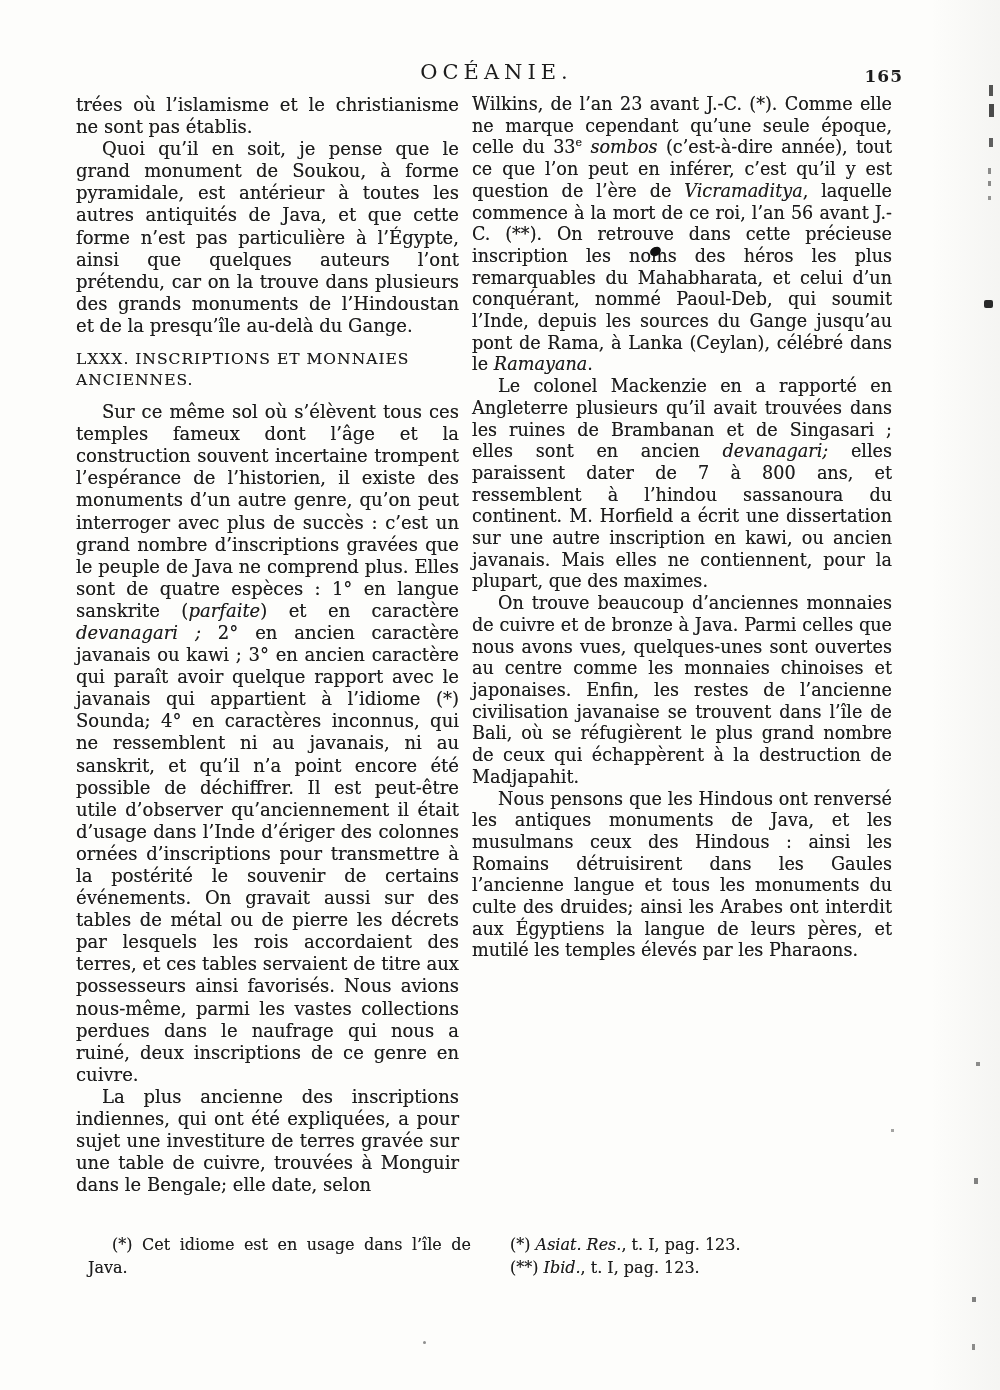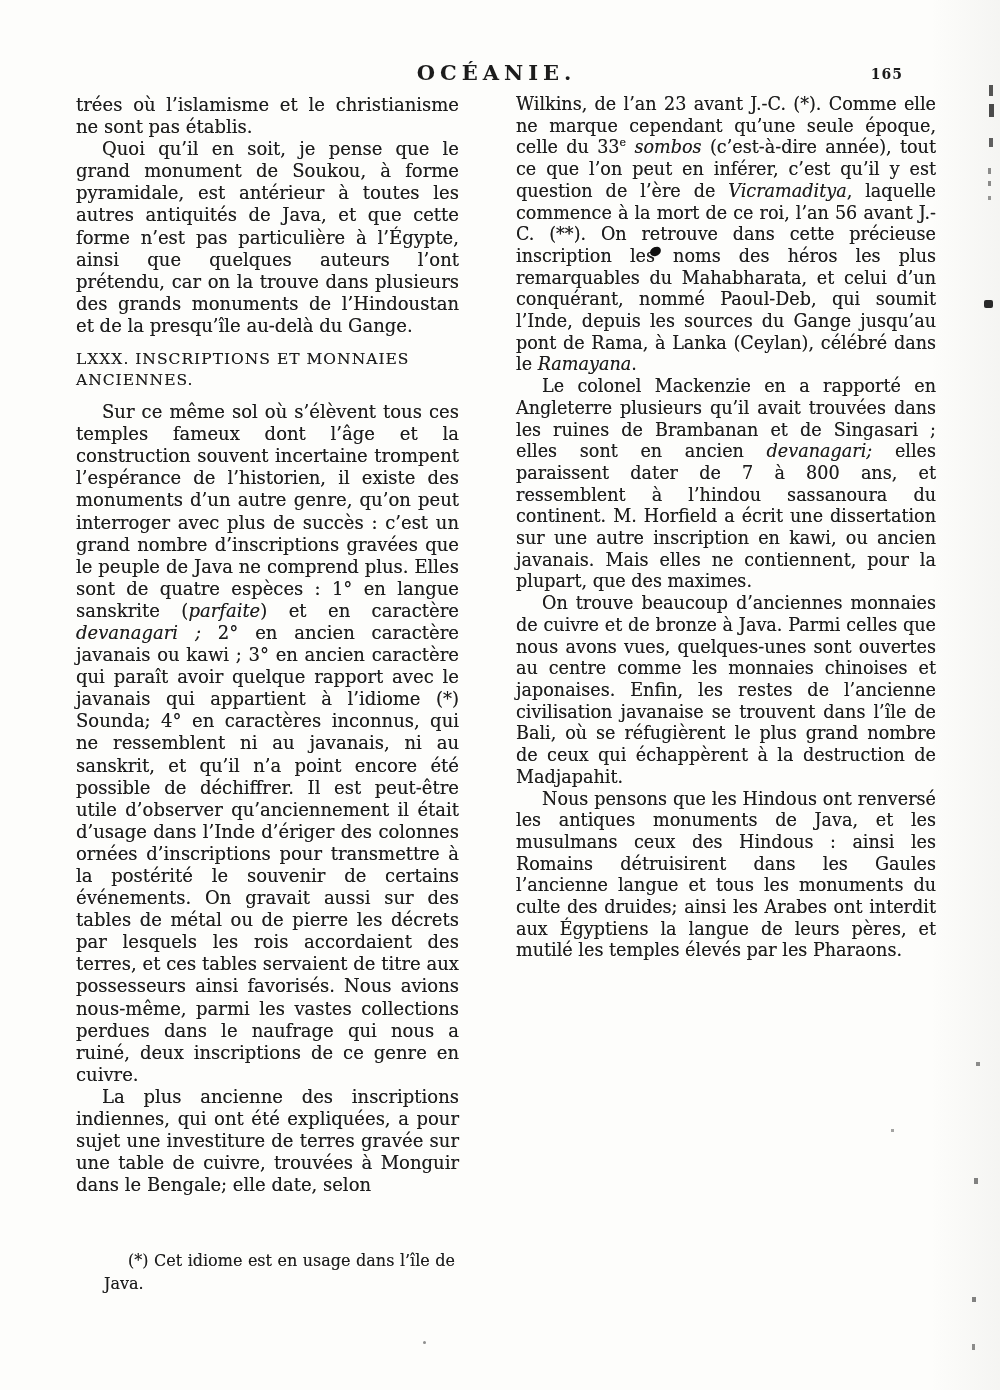--- a/index.html
+++ b/index.html
@@ -11,42 +11,42 @@
     background-image:linear-gradient(90deg, rgba(0,0,0,0) 0%, rgba(0,0,0,0) 93%, rgba(90,90,80,0.05) 100%);
     color:var(--ink,#1c1c1c);
     font-family:"DejaVu Serif","Liberation Serif",serif;
     overflow:hidden;
   }
   .running-header{
     position:absolute;left:88px;top:60px;width:817px;height:30px;
   }
   .header-title{
     display:block;text-align:center;
-    font-size:21px;font-weight:bold;letter-spacing:5px;
+    font-size:21px;font-weight:normal;letter-spacing:5px;
   }
   .page-number{
     position:absolute;right:2px;top:6px;
-    font-size:14px;font-weight:bold;letter-spacing:1px;
+    font-size:17px;font-weight:bold;letter-spacing:1px;
   }
   .col{position:absolute;top:94px;text-align:justify;}
   .col-left{left:76px;width:383px;font-size:18px;line-height:22.1px;}
-  .col-right{left:516px;width:420px;font-size:17.6px;line-height:21.7px;}
+  .col-right{left:472px;width:420px;font-size:17.6px;line-height:21.7px;}
   .col p{margin:0;text-shadow:0 0 0.5px rgba(20,20,20,0.55);}
   .col p.indent{text-indent:26px;}
   .section-heading{
     text-align:left;
     font-size:15.5px;line-height:21px;letter-spacing:1px;
     margin:12px 0 10px 0;
     text-shadow:0 0 0.5px rgba(20,20,20,0.55);
   }
   sup{font-size:11px;line-height:0;vertical-align:super;}
   .footnote{position:absolute;text-align:justify;}
   .footnote-left{left:88px;top:1233px;width:383px;}
   .footnote-right{left:486px;top:1233px;width:420px;}
-  .footnote p{margin:16px;font-size:16px;line-height:23px;text-indent:24px;text-shadow:0 0 0.5px rgba(20,20,20,0.5);}
+  .footnote p{margin:0;font-size:16px;line-height:23px;text-indent:24px;text-shadow:0 0 0.5px rgba(20,20,20,0.5);}
   .ink-blot{
     position:absolute;left:650px;top:247px;width:11px;height:9px;
     background:#101010;border-radius:55% 42% 58% 45%;transform:rotate(-14deg);
   }
   .speck{position:absolute;background:#1f1f1f;}
   .s1{left:989px;top:85px;width:4px;height:11px;opacity:.75;}
   .s2{left:989px;top:104px;width:5px;height:13px;opacity:.8;}
   .s3{left:989px;top:138px;width:4px;height:9px;opacity:.7;}
   .s4{left:988px;top:168px;width:3px;height:6px;opacity:.5;}
   .s5{left:988px;top:181px;width:3px;height:5px;opacity:.5;}
@@ -79,20 +79,24 @@
   <div class="col col-right" id="col-right">
       <p><span>Wilkins, de l’an 23 avant J.-C. (*). Comme elle ne marque cependant qu’une seule époque, celle du 33</span><sup>e</sup><span> </span><i>sombos</i><span> (c’est-à-dire année), tout ce que l’on peut en inférer, c’est qu’il y est question de l’ère de </span><i>Vicramaditya</i><span>, laquelle commence à la mort de ce roi, l’an 56 avant J.-C. (**). On retrouve dans cette précieuse inscription les noms des héros les plus remarquables du Mahabharata, et celui d’un conquérant, nommé Paoul-Deb, qui soumit l’Inde, depuis les sources du Gange jusqu’au pont de Rama, à Lanka (Ceylan), célébré dans le </span><i>Ramayana</i><span>.</span></p>
       <p class="indent"><span>Le colonel Mackenzie en a rapporté en Angleterre plusieurs qu’il avait trouvées dans les ruines de Brambanan et de Singasari ; elles sont en ancien </span><i>devanagari;</i><span> elles paraissent dater de 7 à 800 ans, et ressemblent à l’hindou sassanoura du continent. M. Horfield a écrit une dissertation sur une autre inscription en kawi, ou ancien javanais. Mais elles ne contiennent, pour la plupart, que des maximes.</span></p>
       <p class="indent"><span>On trouve beaucoup d’anciennes monnaies de cuivre et de bronze à Java. Parmi celles que nous avons vues, quelques-unes sont ouvertes au centre comme les monnaies chinoises et japonaises. Enfin, les restes de l’ancienne civilisation javanaise se trouvent dans l’île de Bali, où se réfugièrent le plus grand nombre de ceux qui échappèrent à la destruction de Madjapahit.</span></p>
       <p class="indent"><span>Nous pensons que les Hindous ont renversé les antiques monuments de Java, et les musulmans ceux des Hindous : ainsi les Romains détruisirent dans les Gaules l’ancienne langue et tous les monuments du culte des druides; ainsi les Arabes ont interdit aux Égyptiens la langue de leurs pères, et mutilé les temples élevés par les Pharaons.</span></p>
     </div>
 
   <div class="footnote footnote-left" id="fn-left">
       <p><span>(*) Cet idiome est en usage dans l’île de Java.</span></p>
     </div>
+  <div class="footnote footnote-right" id="fn-right">
+      <p><span>(*) </span><i>Asiat. Res.</i><span>, t. I, pag. 123.</span></p>
+      <p><span>(**) </span><i>Ibid.</i><span>, t. I, pag. 123.</span></p>
+    </div>
 
   <div class="ink-blot"></div>
   <span class="speck s1"></span>
   <span class="speck s2"></span>
   <span class="speck s3"></span>
   <span class="speck s4"></span>
   <span class="speck s5"></span>
   <span class="speck s6"></span>
   <span class="speck s7"></span>
   <span class="speck s8"></span>

